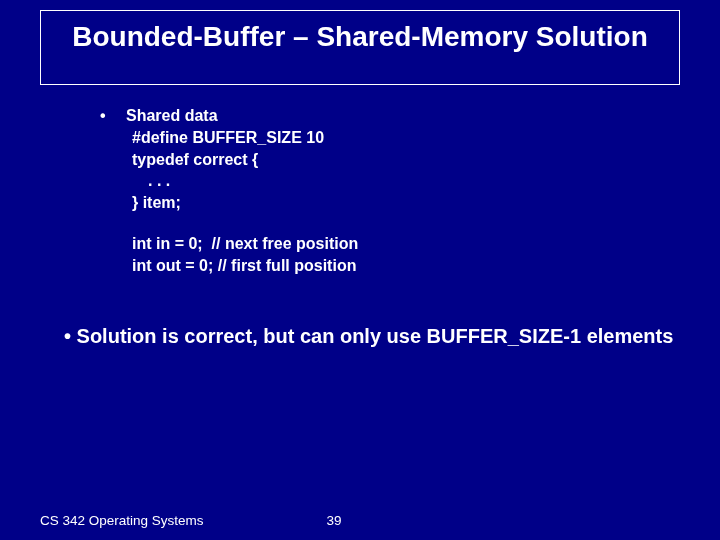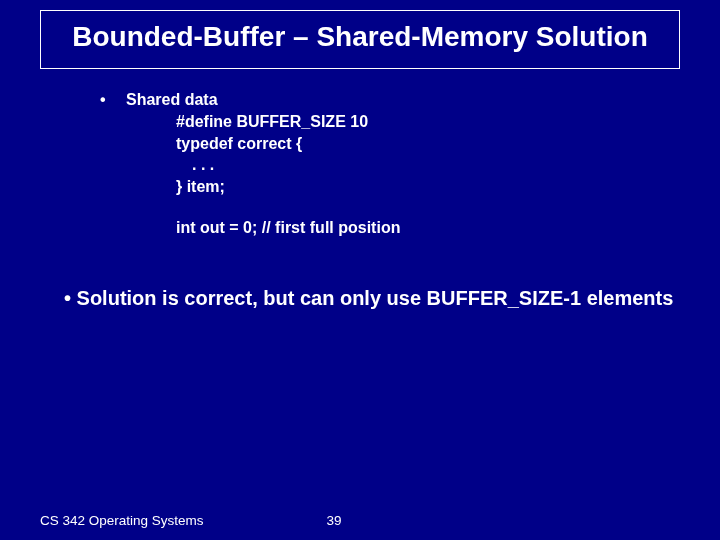--- a/index.html
+++ b/index.html
@@ -6,40 +6,40 @@
   html, body { width: 720px; height: 540px; overflow: hidden; }
   body {
     background: #000088;
     font-family: Arial, Helvetica, sans-serif;
     color: #ffffff;
     position: relative;
   }
   .title-box {
     margin: 10px 40px 0 40px;
     border: 1.5px solid #ffffff;
-    padding: 8px 12px 14px 12px;
+    padding: 8px 12px 30px 12px;
     text-align: center;
   }
   .title-box h1 {
     color: #ffffff;
     font-size: 28px;
     font-weight: bold;
     line-height: 1.25;
   }
   .content {
     margin: 22px 60px 0 100px;
     font-size: 16px;
     font-weight: bold;
     color: #ffffff;
   }
   .bullet-row { display: flex; }
   .bullet-dot { width: 26px; flex: 0 0 26px; }
   .bullet-text { flex: 1; }
   .code-block {
-    margin-left: 76px;
+    margin-left: 32px;
     margin-top: 2px;
     line-height: 1.35;
   }
   .code-line { white-space: pre; }
   .ellipsis { margin-left: 16px; }
   .spacer { height: 20px; }
   .note {
     margin: 48px 50px 0 64px;
     font-size: 20px;
     font-weight: bold;
@@ -75,20 +75,21 @@
   <div class="bullet-row">
     <div class="bullet-dot">•</div>
     <div class="bullet-text">Shared data</div>
   </div>
   <div class="code-block">
     <div class="code-line">#define BUFFER_SIZE 10</div>
     <div class="code-line">typedef correct {</div>
     <div class="code-line ellipsis">. . .</div>
     <div class="code-line">} item;</div>
     <div class="spacer"></div>
+    <div class="code-line">int in = 0;  // next free position</div>
     <div class="code-line">int out = 0; // first full position</div>
   </div>
 </div>
 
 <div class="note">
   <span>• </span><span>Solution is correct, but can only use BUFFER_SIZE-1 elements</span>
 </div>
 
 <div class="footer">
   <div>CS 342 Operating Systems</div>

